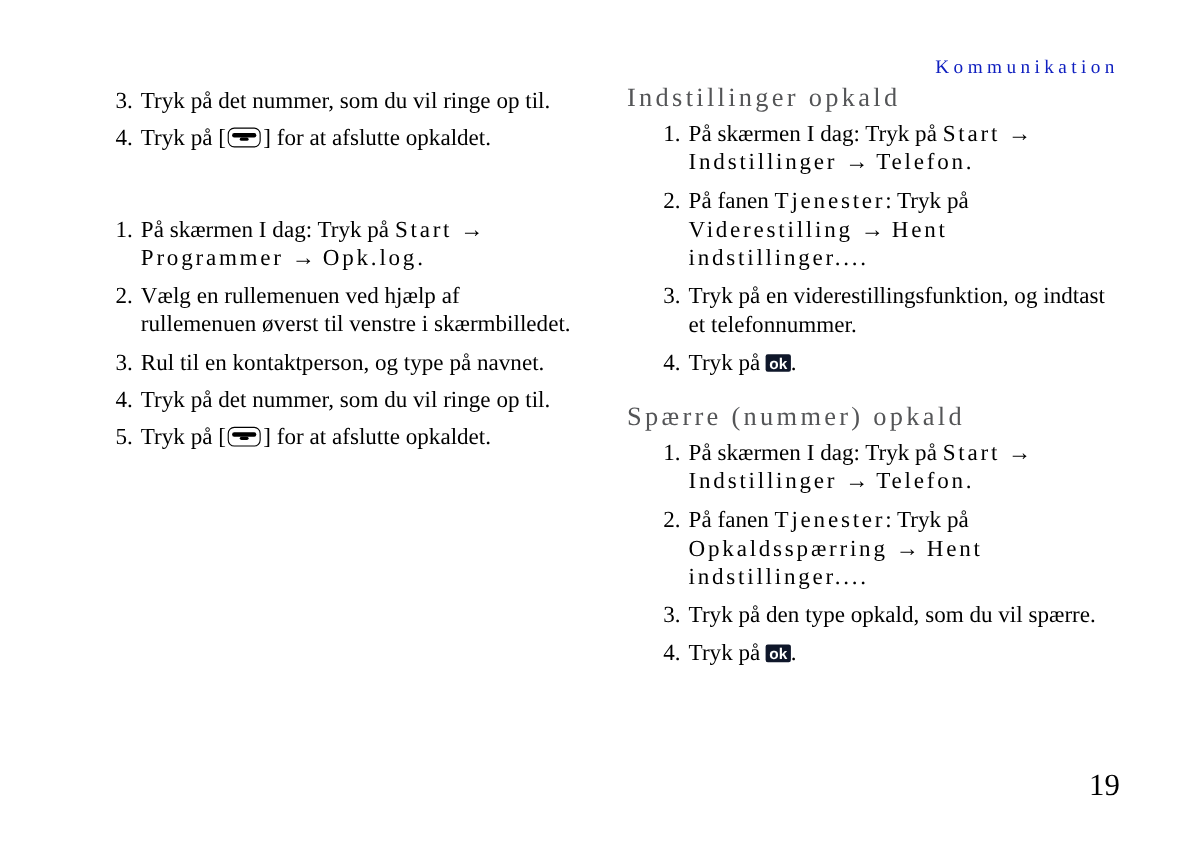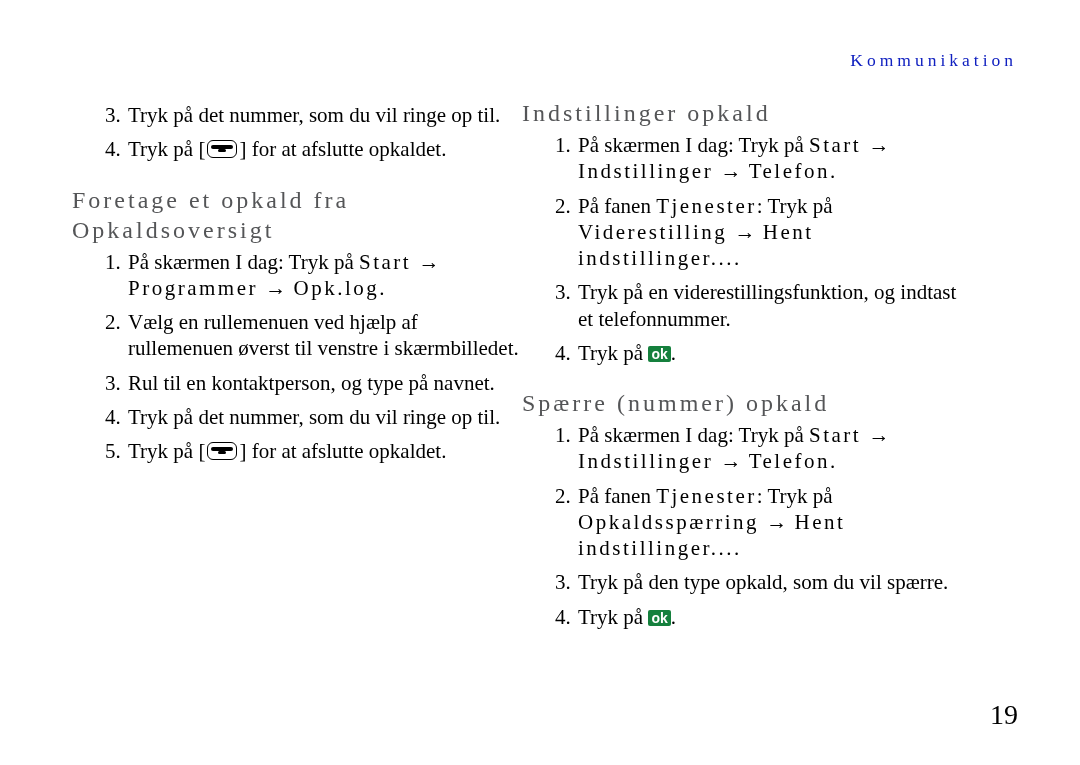--- a/index.html
+++ b/index.html
@@ -21,21 +21,22 @@
   .section-label {
     position: absolute;
     top: 50px;
     right: 63px;
     color: #1020c0;
     letter-spacing: 4px;
     font-size: 17.5px;
   }
   .columns {
     display: flex;
-    margin-top: 48px;
+    gap: 48px;
+    margin-top: 24px;
   }
   .col {
     width: 450px;
   }
   h2.sub {
     font-weight: normal;
     font-size: 24px;
     letter-spacing: 3px;
     color: #545557;
     margin: 22px 0 4px 0;
@@ -79,21 +80,21 @@
   .handset::after {
     content: "";
     position: absolute;
     left: 10px; right: 10px; top: 8px;
     height: 3px;
     background: #000;
     border-radius: 2px;
   }
   .ok {
     display: inline-block;
-    background: #15803d;
+    background: #0f172a;
     color: #fff;
     font-family: Arial, sans-serif;
     font-weight: bold;
     font-size: 14px;
     padding: 1px 3px 1px 3px;
     line-height: 14px;
     border-radius: 2px;
     vertical-align: 1px;
     letter-spacing: 0;
   }
@@ -118,22 +119,21 @@
       <ol start="3">
         <li>
           <span>Tryk på det nummer, som du vil ringe op til.</span>
         </li>
         <li>
           <span>Tryk på [</span><span class="handset"></span><span>] for at afslutte opkaldet.</span>
         </li>
       </ol>
 
       <h2 class="sub">
-        <span>Foretage et opkald fra</span><br>
-        <span>Opkaldsoversigt</span>
+        <br>
       </h2>
 
       <ol>
         <li>
           <span>På skærmen I dag: Tryk på </span><span class="ui">Start</span>
           <span class="arrow">→</span>
           <span class="ui">Programmer</span>
           <span class="arrow">→</span>
           <span class="ui">Opk.log</span><span>.</span>
         </li>

